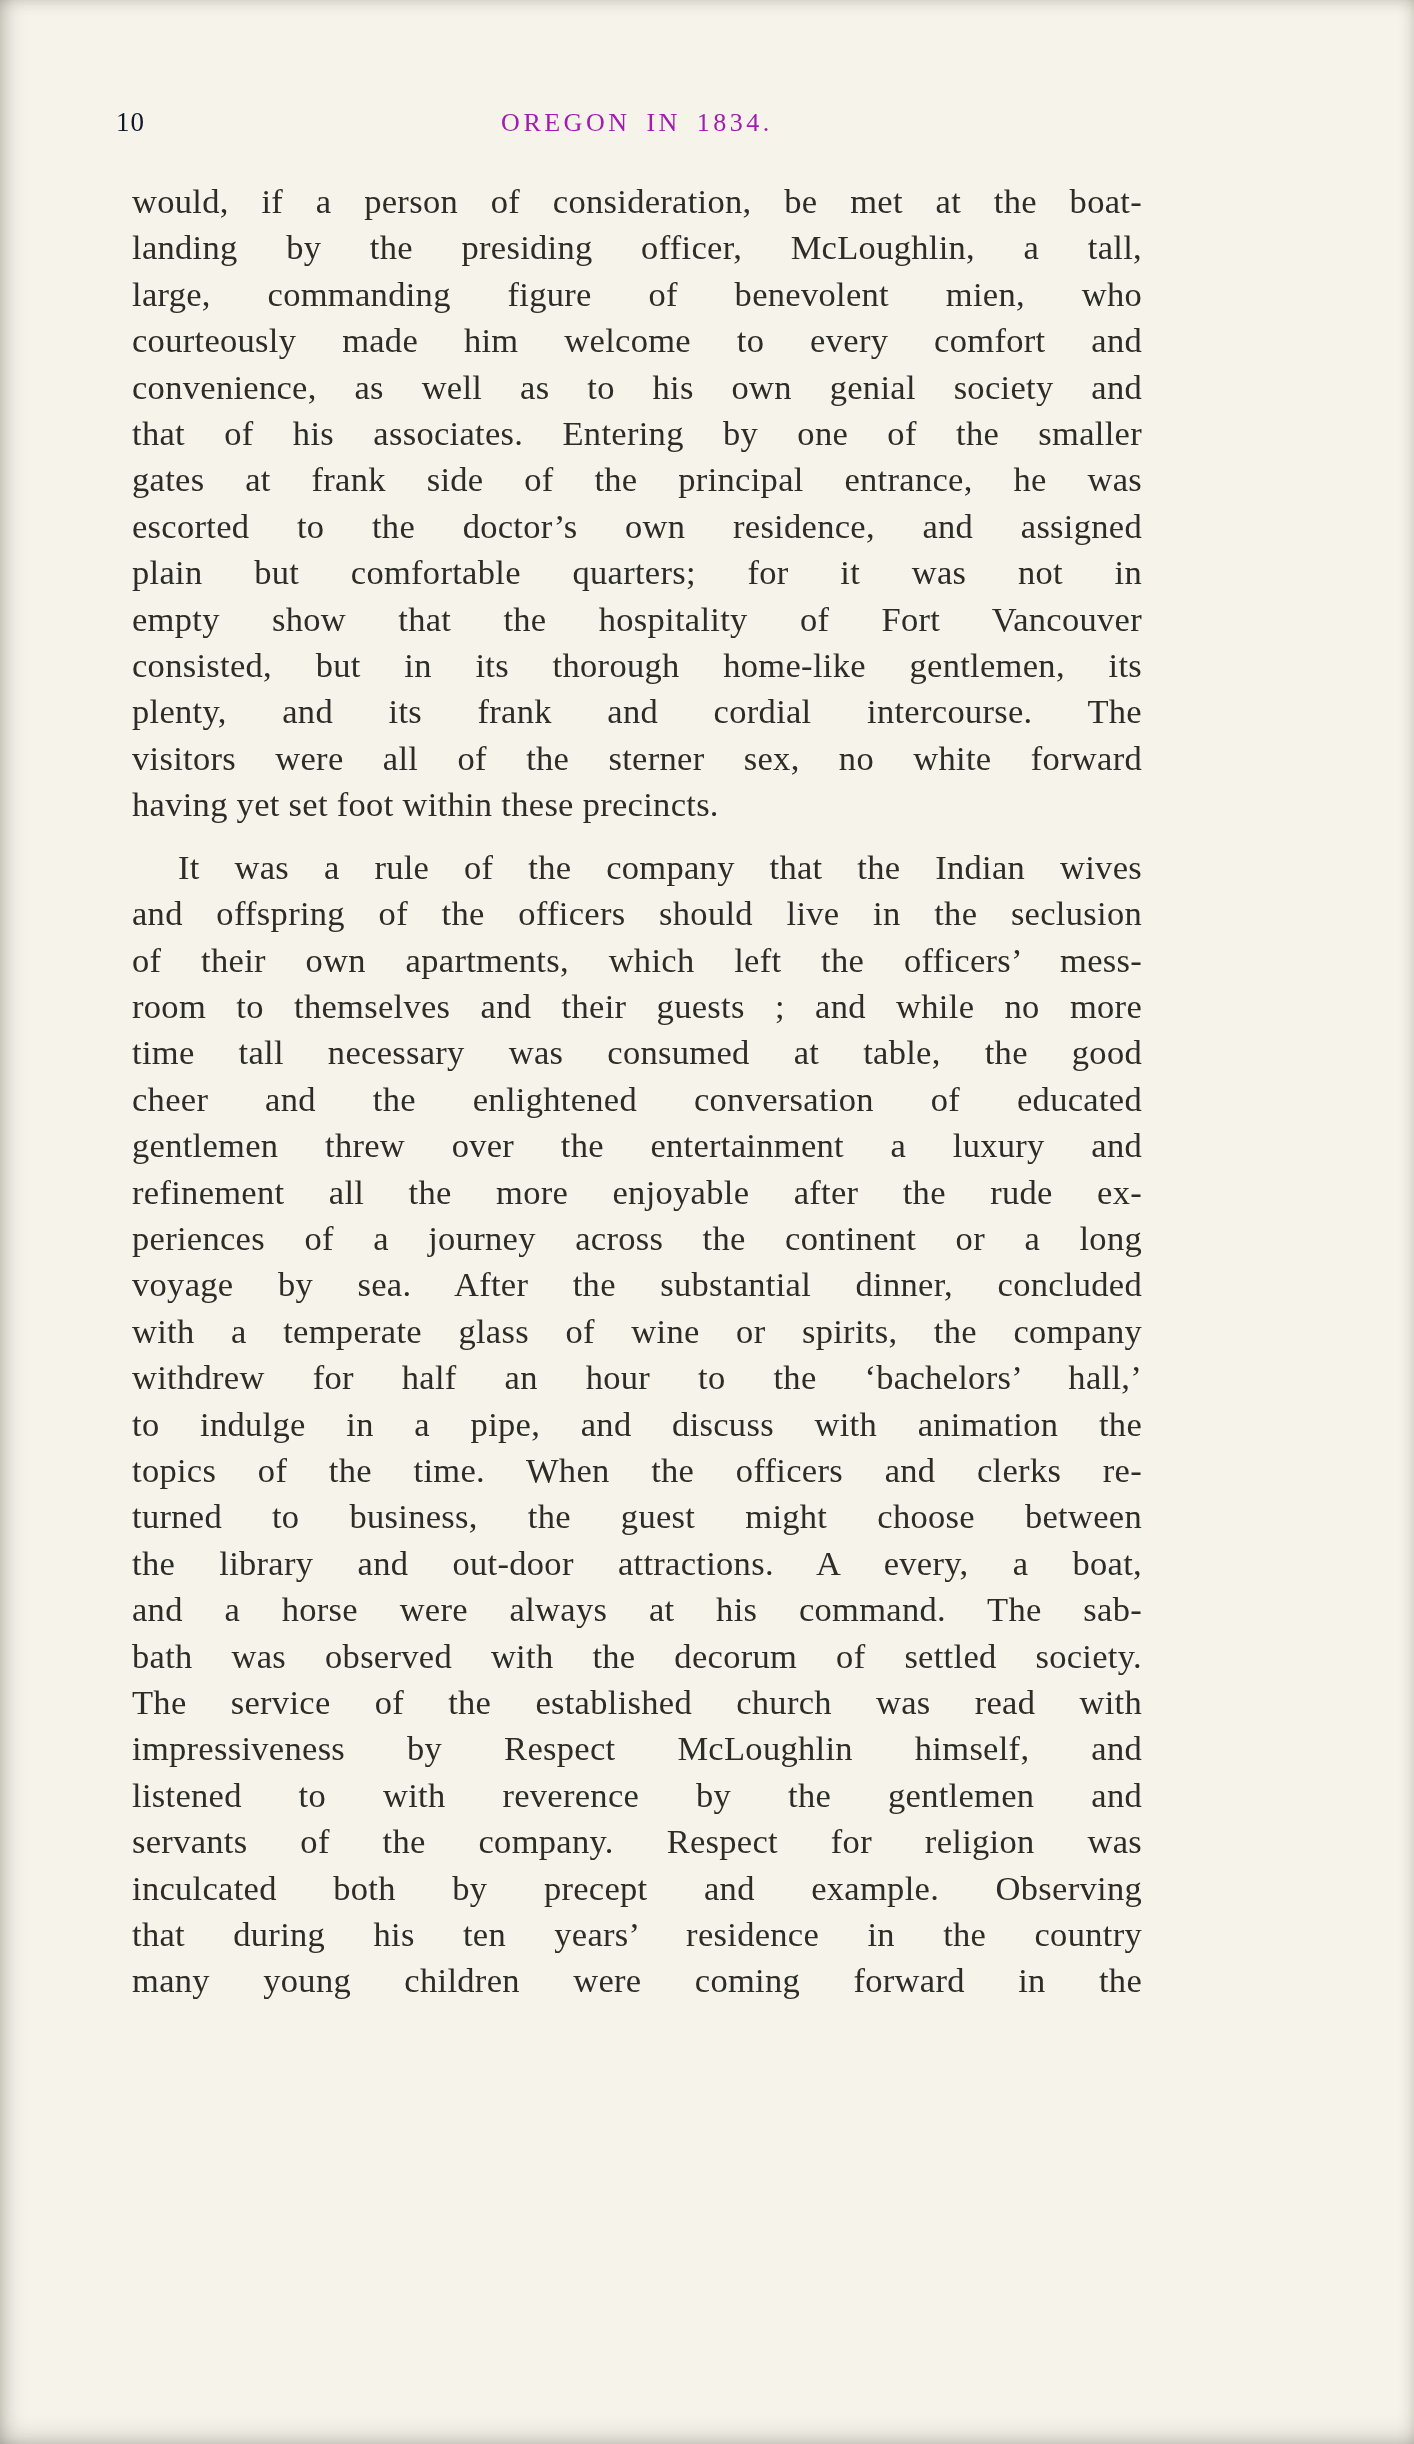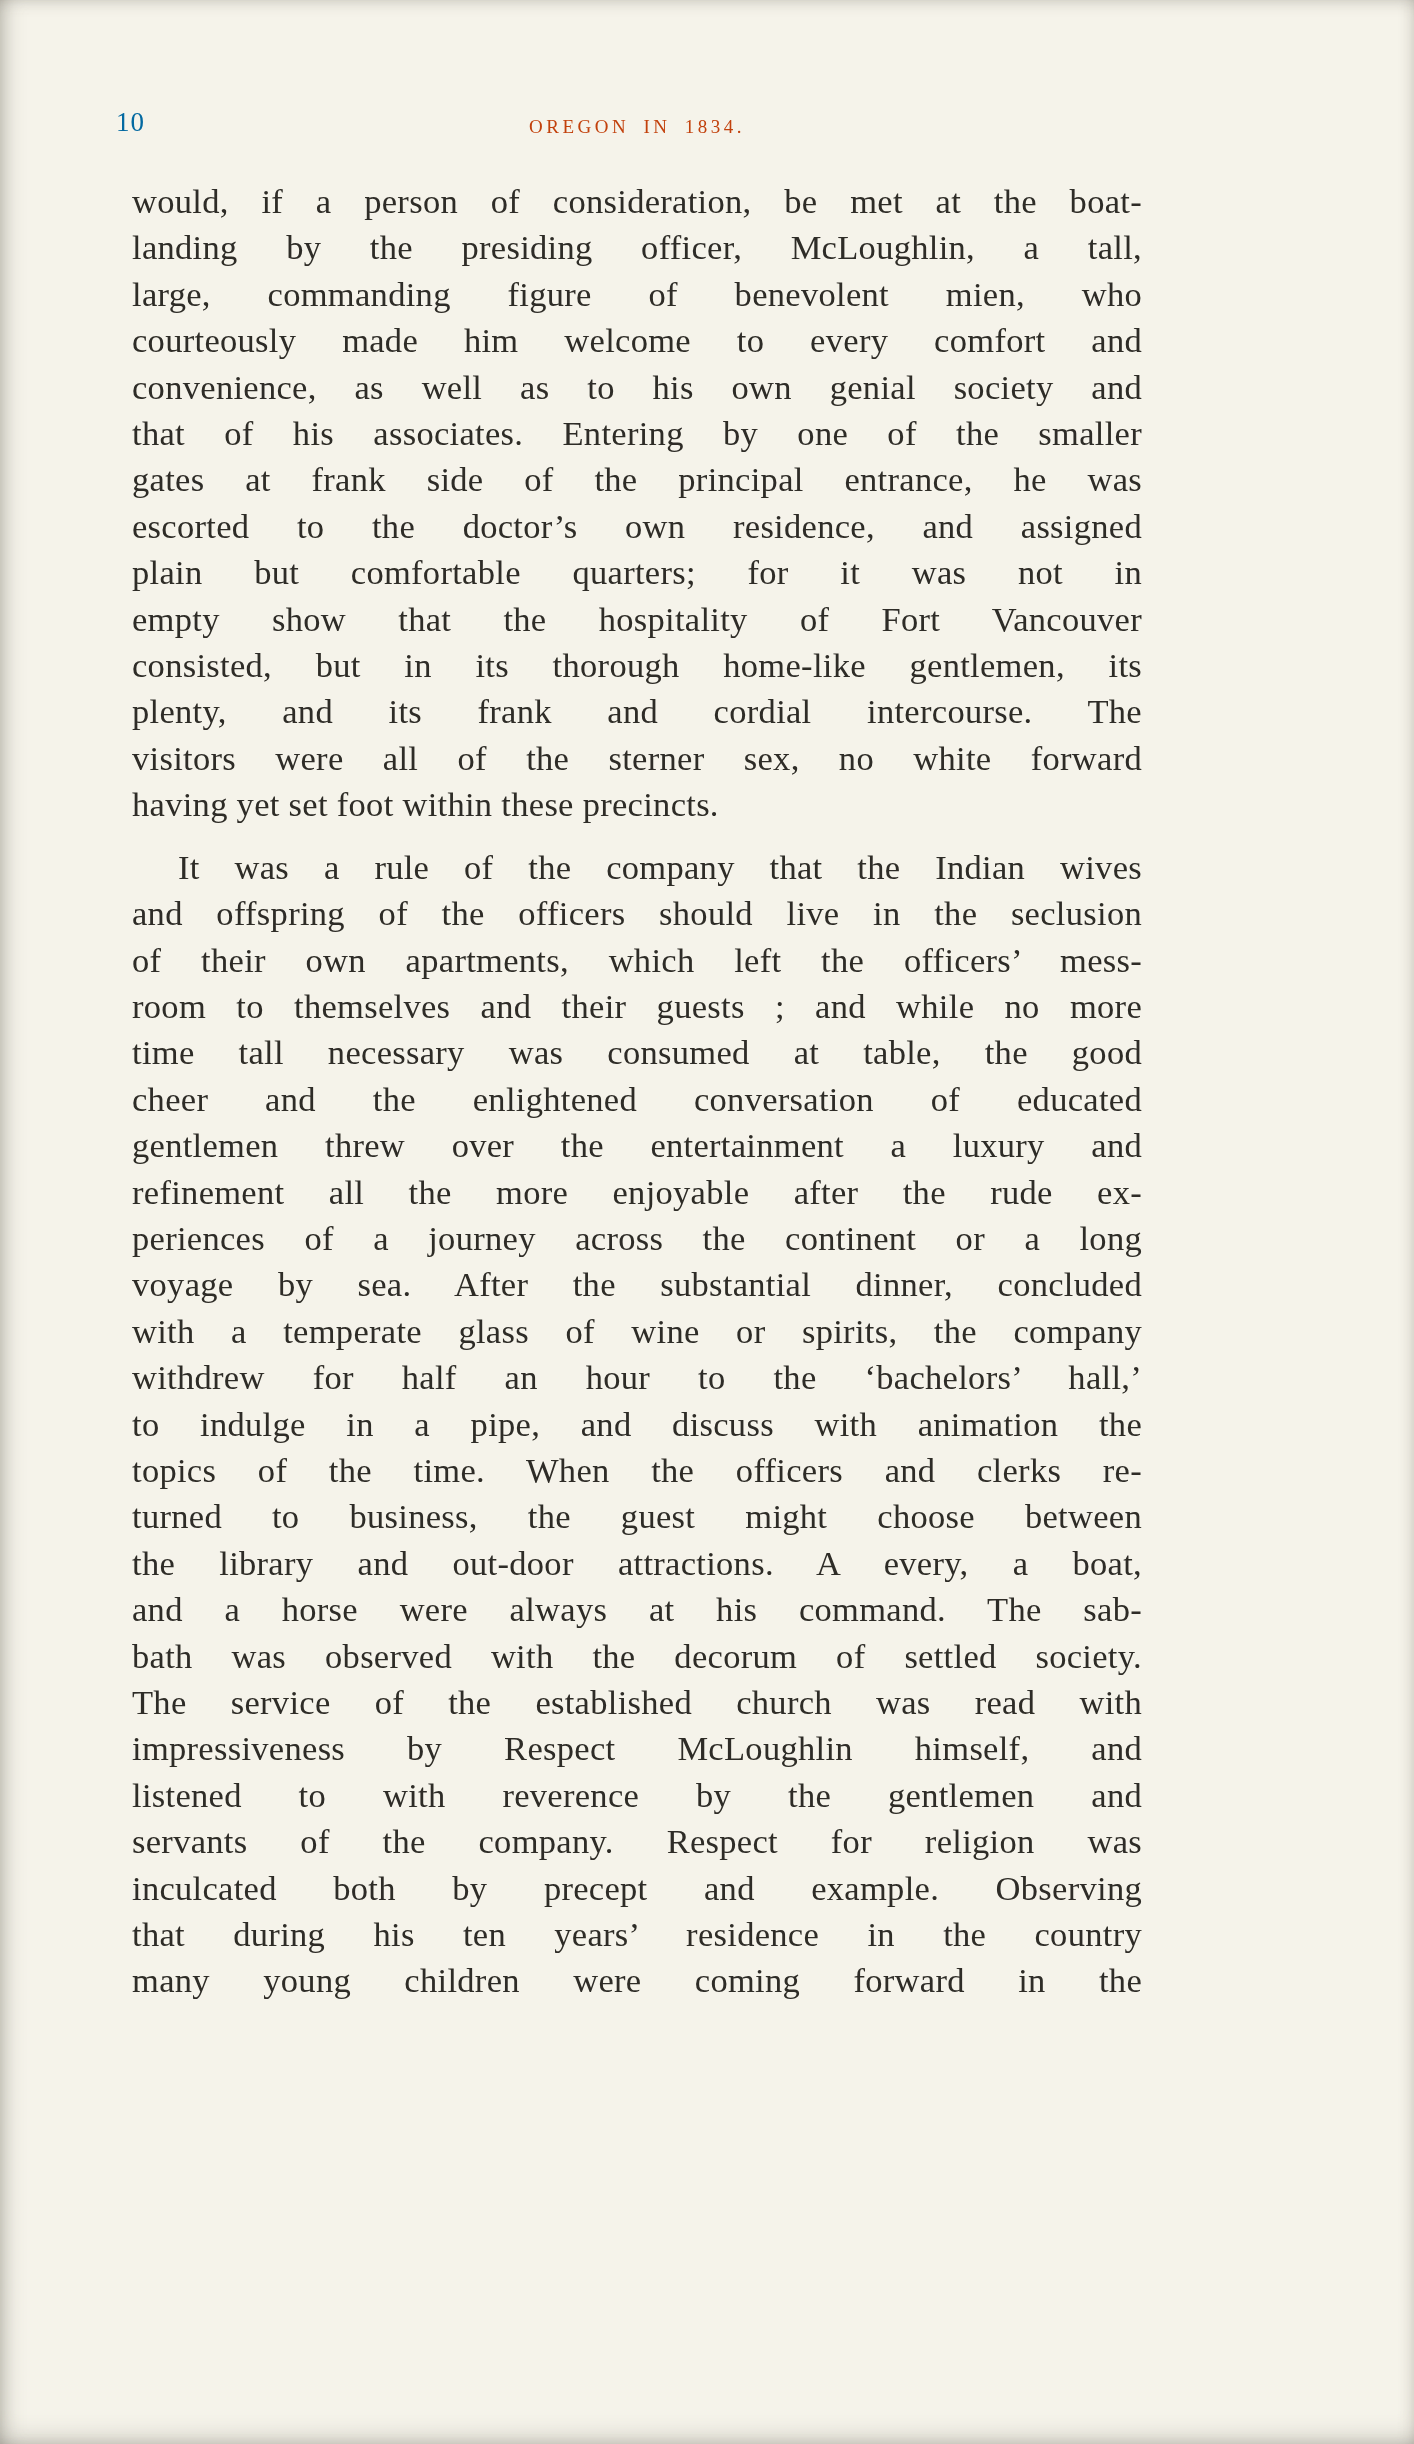--- a/index.html
+++ b/index.html
@@ -35,33 +35,33 @@
     position: relative;
     height: 40px;
     margin-bottom: 40px;
   }
   .page-number {
     position: absolute;
     left: 0;
     bottom: 0;
     font-size: 27px;
     letter-spacing: 1px;
-    color: #0369a1;
+    color: #0f172a;
     margin-top: 6px;
   }
   .running-title {
     position: absolute;
     left: 0;
     right: 0;
     bottom: 0;
     text-align: center;
-    font-size: 19px;
+    font-size: 26px;
     letter-spacing: 3.5px;
     word-spacing: 6px;
-    color: #c2410c;
+    color: #a21caf;
   }
   .text-block {
     width: 100%;
   }
   .paragraph {
     margin: 16px;
   }
   .line {
     font-size: 34.5px;
     line-height: 46.4px;

